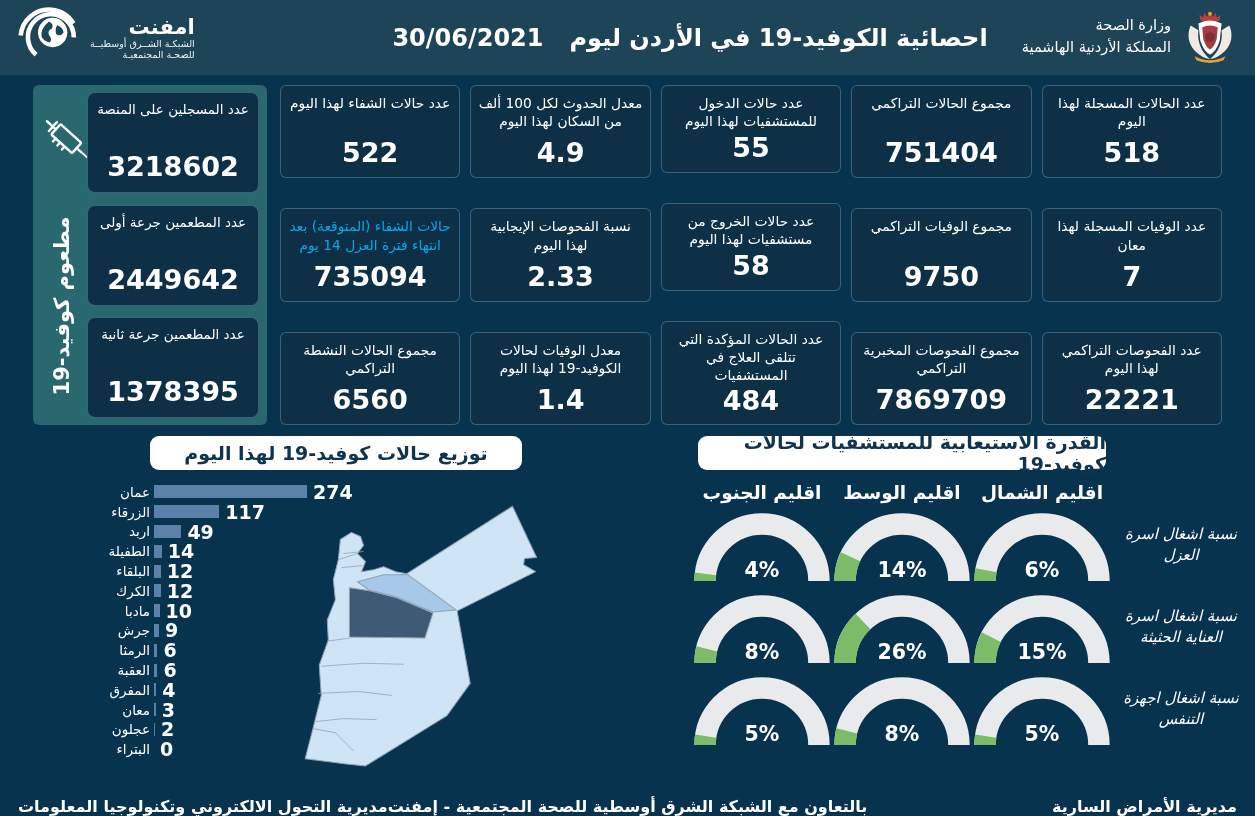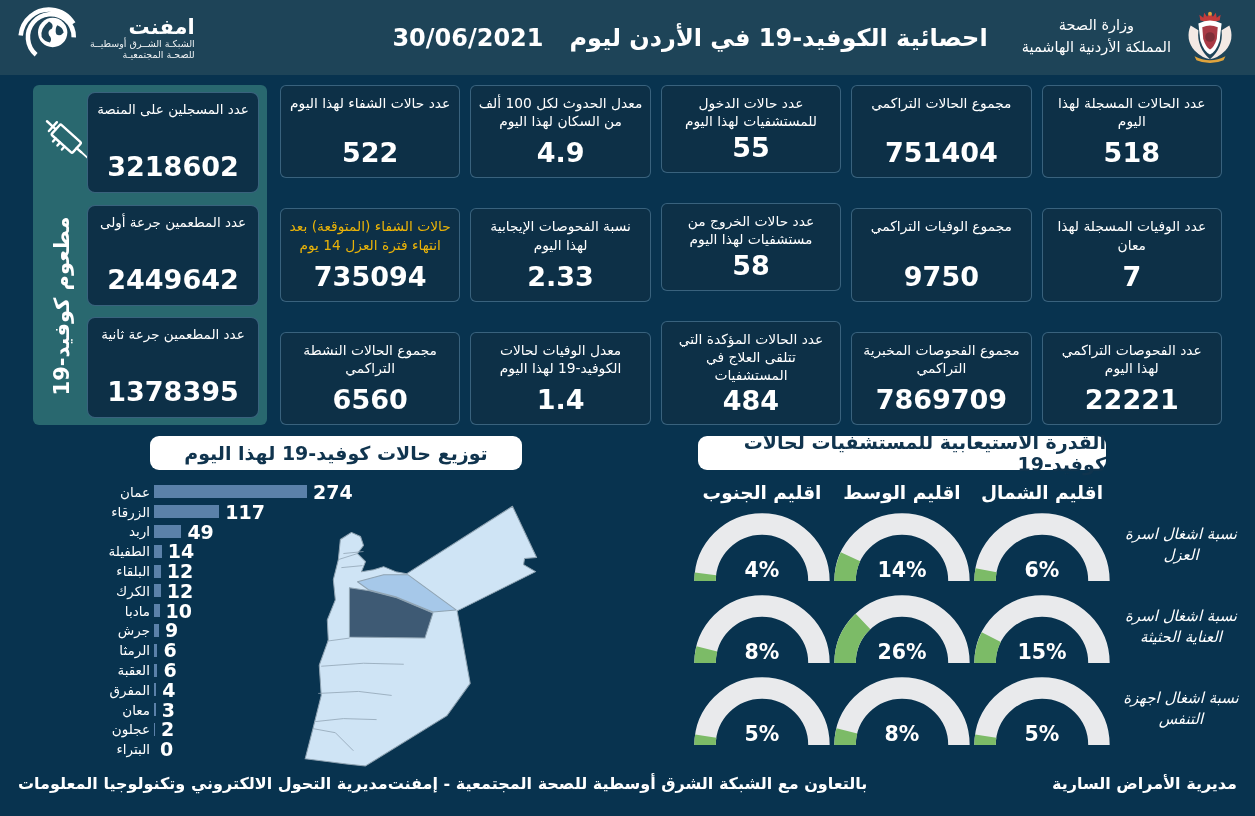--- a/index.html
+++ b/index.html
@@ -18,21 +18,21 @@
   .logo-text{display:flex; flex-direction:column; align-items:flex-end; line-height:1.15;}
   .logo-title{font-size:21px; font-weight:bold;}
   .logo-sub{font-size:9.5px; opacity:.92;}
   .main-title-wrap{
     position:absolute; left:340px; top:0; width:700px; height:75px;
     display:flex; align-items:center; justify-content:center; gap:26px; direction:rtl;
   }
   .main-title{font-size:24px; font-weight:bold;}
   .main-date{font-size:24px; font-weight:bold; direction:ltr;}
   .ministry-wrap{position:absolute; right:16px; top:8px; display:flex; align-items:center; gap:10px;}
-  .ministry-text{text-align:center; line-height:1.5; font-size:14.5px;}
+  .ministry-text{text-align:right; line-height:1.5; font-size:14.5px;}
   
   .vacc-panel{
     position:absolute; left:33px; top:85px; width:234px; height:340px;
     background:#29686f; border-radius:6px;
   }
   .vacc-side-label{
     position:absolute; left:-85px; top:208px; width:230px; height:26px;
     transform:rotate(-90deg); text-align:center; font-size:21px; font-weight:bold;
     direction:rtl; letter-spacing:1px;
   }
@@ -79,21 +79,21 @@
   .map-wrap{position:absolute; left:283px; top:478px; width:312px; height:294px;}
   
   .gauge-area{position:absolute; left:688px; top:482px; width:562px; direction:rtl;}
   .region-headers{display:flex; direction:rtl; margin-bottom:2px;}
   .region-spacer{width:138px; flex:none;}
   .region-h{width:140px; flex:none; text-align:center; font-weight:bold; font-size:18.5px;}
   .gauge-row{display:flex; direction:rtl; align-items:center; height:80px; margin-bottom:2px;}
   .gauge-row-label{width:138px; flex:none; text-align:center; font-size:15px; line-height:1.4; direction:rtl;font-style:italic;}
   .gauge-cell{width:140px; flex:none; display:flex; justify-content:center;}
   
-  .footer-text{position:absolute; bottom:23px; font-weight:bold; font-size:16px; direction:rtl;margin-top:20px;}
+  .footer-text{position:absolute; bottom:0; font-weight:bold; font-size:16px; direction:rtl;margin-top:20px;}
   .footer-right{right:18px;}
   .footer-center{left:0; width:100%; text-align:center;}
   .footer-left{left:18px;}
 </style>
 </head>
 <body>
 
 <div id="app">
 
   <div class="header">
@@ -222,21 +222,21 @@
           <div class="lbl">معدل الوفيات لحالات الكوفيد-19 لهذا اليوم</div>
           <div class="val">1.4</div>
         </div>
       </div>
       <div class="stats-col">
         <div class="stat-card">
           <div class="lbl">عدد حالات الشفاء لهذا اليوم</div>
           <div class="val">522</div>
         </div>
         <div class="stat-card">
-          <div class="lbl" style="color: #eab308;">حالات الشفاء (المتوقعة) بعد انتهاء فترة العزل 14 يوم</div>
+          <div class="lbl" style="color: #0ea5e9;">حالات الشفاء (المتوقعة) بعد انتهاء فترة العزل 14 يوم</div>
           <div class="val">735094</div>
         </div>
         <div class="stat-card">
           <div class="lbl">مجموع الحالات النشطة التراكمي</div>
           <div class="val">6560</div>
         </div>
       </div>
     </div>
 
   <div class="pill pill-left">توزيع حالات كوفيد-19 لهذا اليوم</div>

